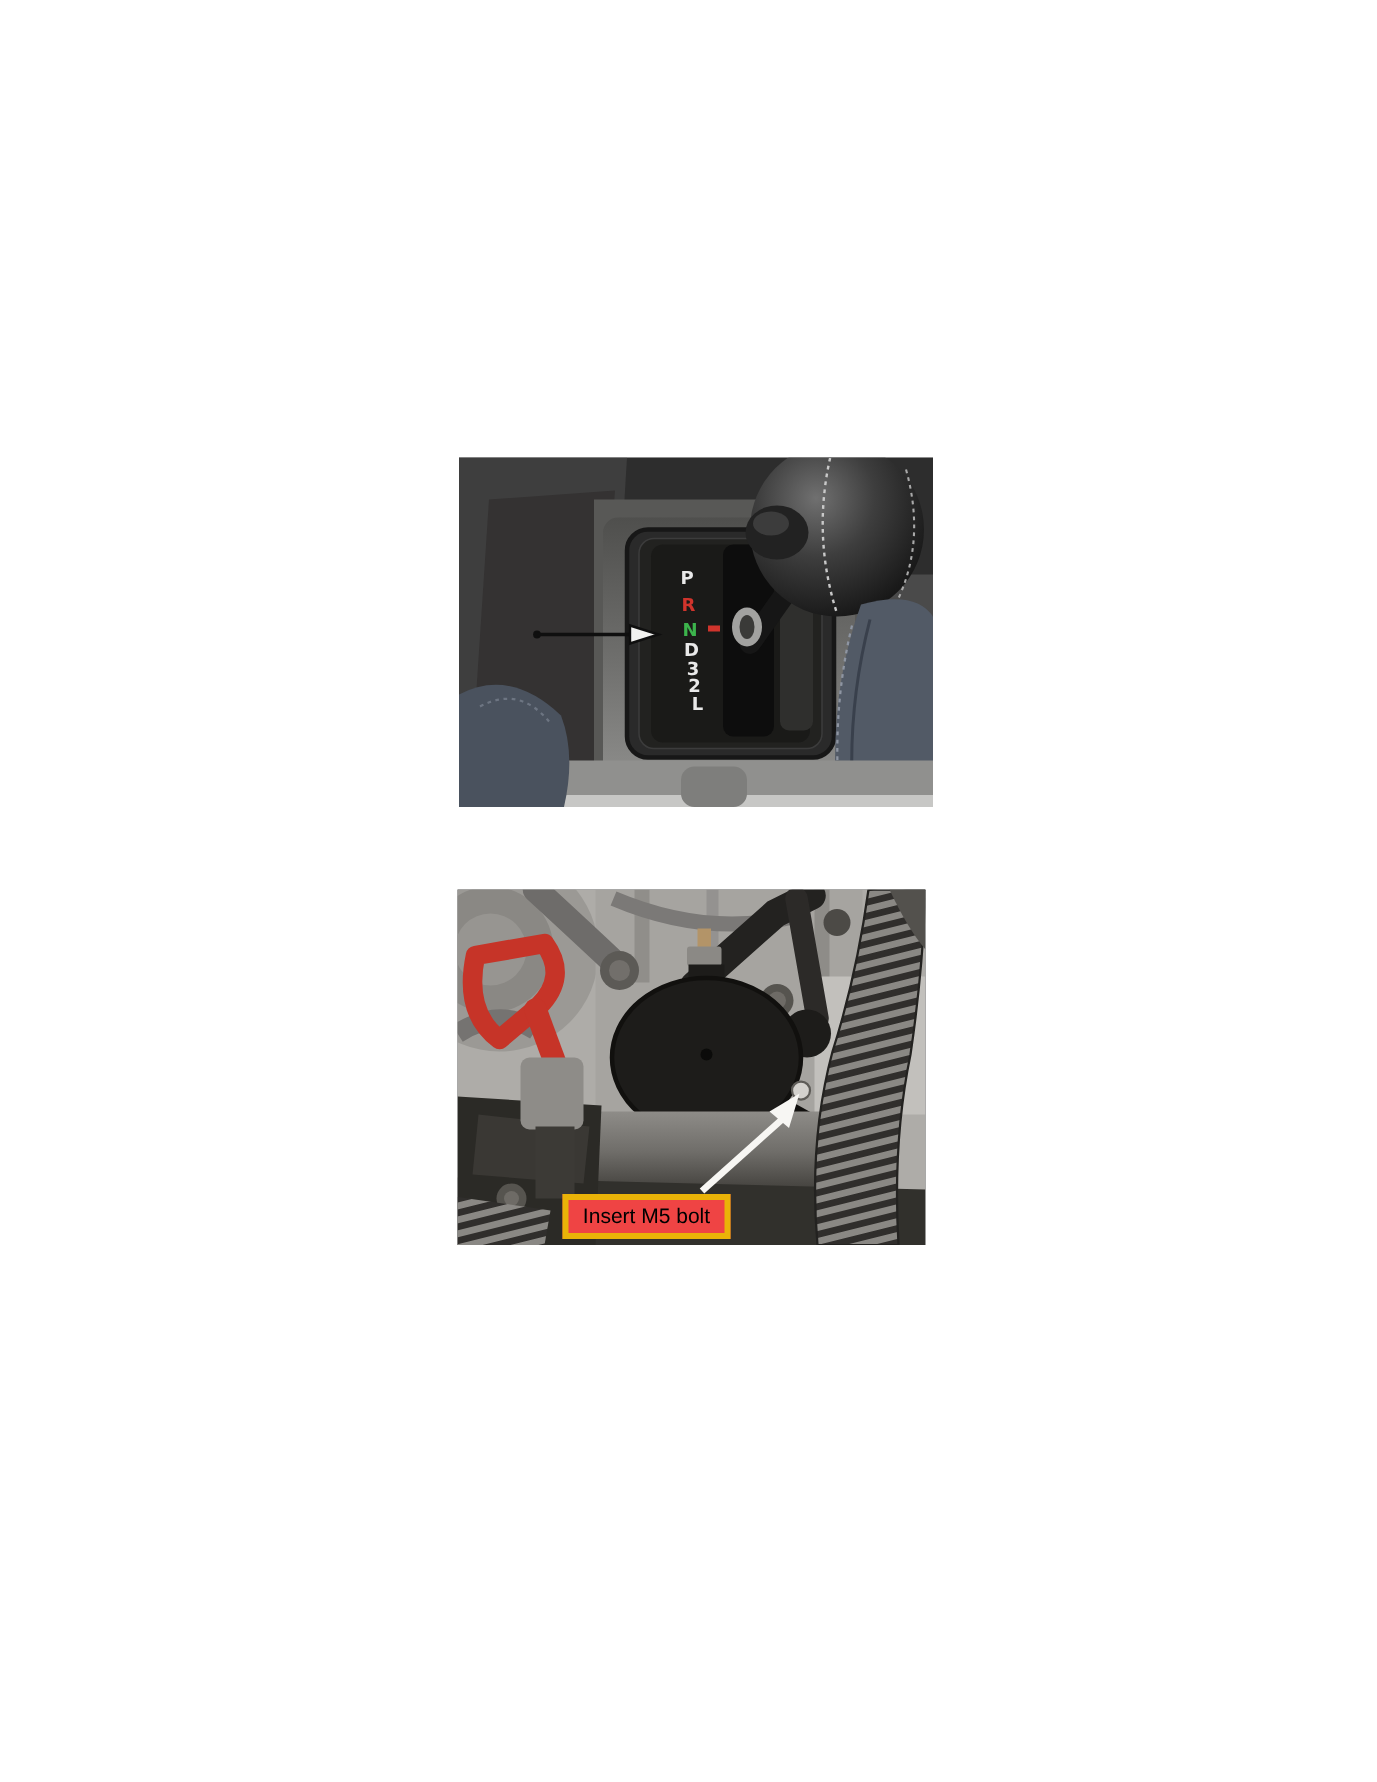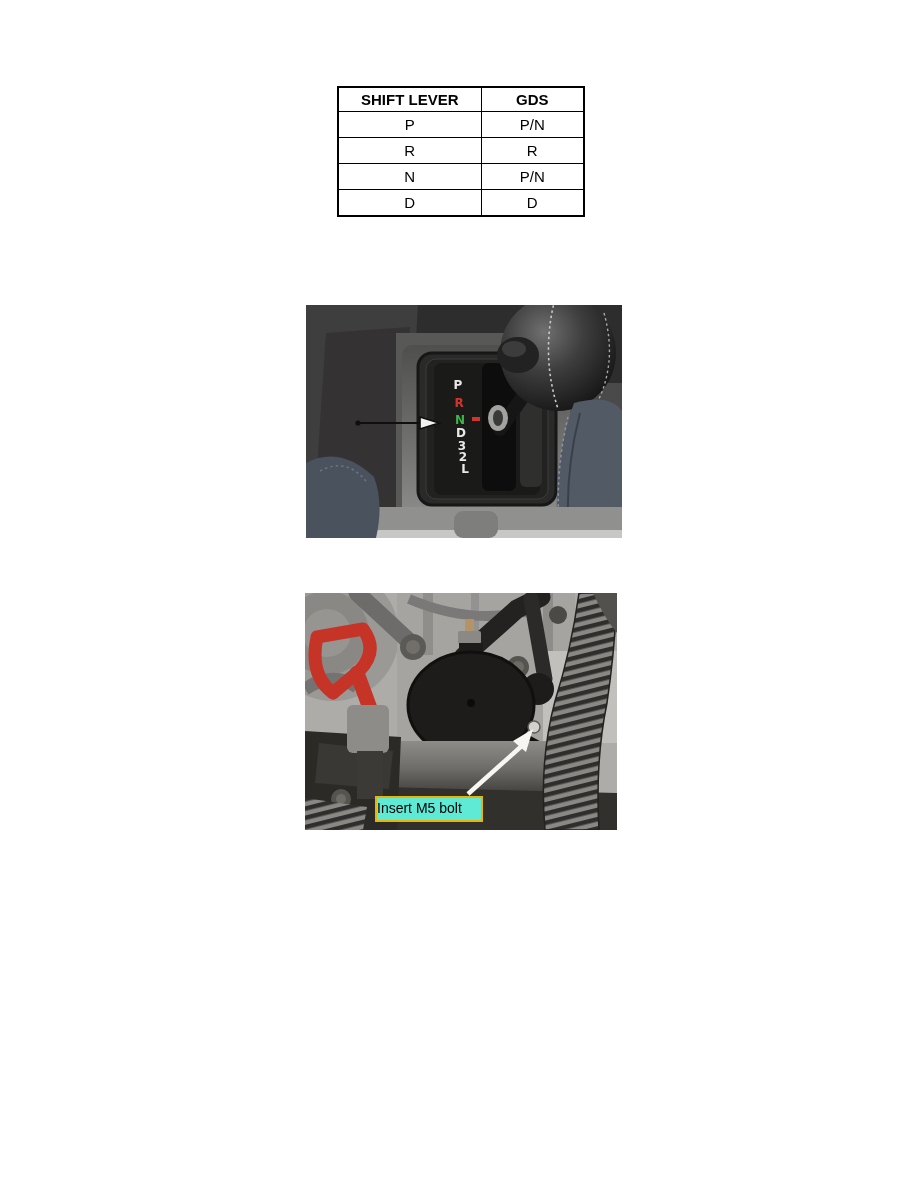--- a/index.html
+++ b/index.html
@@ -45,58 +45,30 @@
   .g-white { color:#e9e9e9; }
   .g-red   { color:#d0342c; }
   .g-green { color:#3cb44c; }
   .gear-marker {
     position:absolute; left:166px; top:112px; width:8px; height:4px;
     background:#d0342c;
   }
 
   .callout {
     position:absolute; left:70px; top:203px; width:104px; height:22px;
-    background:#5eead4; border:2px solid #eab308;
-    font-size:14px; line-height:21px; text-align:left; color:#000;
+    background:#ef4444; border:4px solid #eab308;
+    font-size:14px; line-height:21px; text-align:center; color:#000;
     white-space:nowrap;
   }
 </style>
 </head>
 <body>
 
 <div id="page">
 
-  <table id="shift-table" class="manual-table">
-    <colgroup>
-        <col class="col-lever">
-        <col>
-      </colgroup>
-    <tbody>
-        <tr>
-      <th>SHIFT LEVER</th>
-      <th>GDS</th>
-    </tr>
-    <tr>
-      <td>P</td>
-      <td>P/N</td>
-    </tr>
-    <tr>
-      <td>R</td>
-      <td>R</td>
-    </tr>
-    <tr>
-      <td>N</td>
-      <td>P/N</td>
-    </tr>
-    <tr>
-      <td>D</td>
-      <td>D</td>
-    </tr>
-  </tbody>
-    </table>
 
   <div id="fig-console" class="photo">
     <svg width="316" height="233" viewBox="0 0 316 233">
       <defs>
         <radialGradient id="knobG" cx="38%" cy="32%" r="80%">
           <stop offset="0%" stop-color="#707070"></stop>
           <stop offset="42%" stop-color="#3e3e3e"></stop>
           <stop offset="100%" stop-color="#0e0e0e"></stop>
         </radialGradient>
         <linearGradient id="conG" x1="0" y1="0" x2="0" y2="1">

